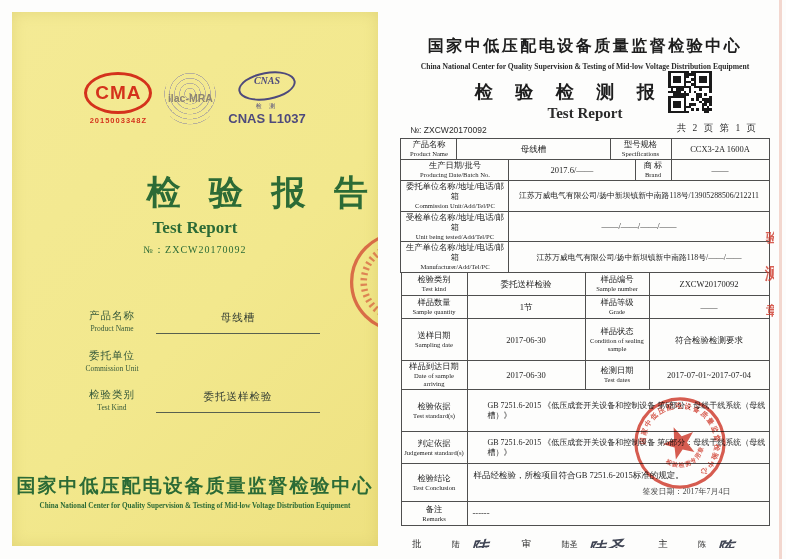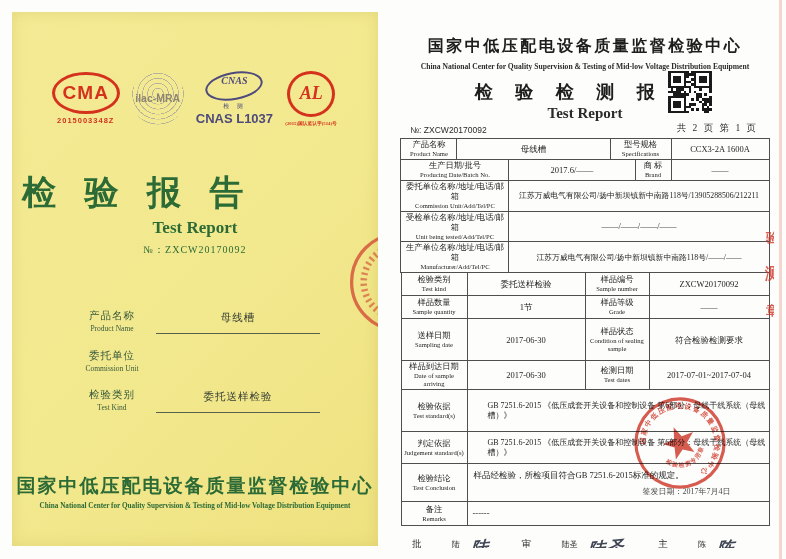--- a/index.html
+++ b/index.html
@@ -25,22 +25,22 @@
   .cnas-ellipse{position:absolute;left:1px;top:2px;width:54px;height:24px;border:2px solid #4e4a7c;
                 border-radius:50%;transform:rotate(-10deg);}
   .cnas-text{position:absolute;left:0;top:5px;width:60px;text-align:center;color:#4e4a7c;
              font-weight:bold;font-style:italic;font-size:10px;font-family:"Liberation Serif",serif;}
   .cnas-sub1{color:#4e4a7c;font-size:6px;letter-spacing:3px;margin-top:2px;}
   .cnas-sub2{color:#4e4a7c;font-weight:bold;font-size:13px;font-family:"Liberation Sans",sans-serif;}
   .al-circle{width:42px;height:40px;border:3px solid #d4321c;border-radius:50%;margin:0 auto;
              display:flex;align-items:center;justify-content:center;
              color:#d4321c;font-weight:bold;font-size:18px;font-style:italic;}
   .al-sub{color:#d4321c;font-size:5px;margin-top:3px;font-weight:bold;transform:scale(.95);}
-  .cover-title{margin-top:44px;text-align:left;color:#2c6b36;font-weight:bold;
-               font-size:34px;letter-spacing:10px;text-indent:10px;}
+  .cover-title{margin-top:44px;text-align:right;color:#2c6b36;font-weight:bold;
+               font-size:34px;letter-spacing:10px;text-indent:10px;margin-left:32px;}
   .cover-title-en{text-align:center;color:#2c6b36;font-weight:bold;font-size:17px;margin-top:2px;}
   .cover-no{text-align:center;color:#2c6b36;font-size:10px;margin-top:5px;letter-spacing:1px;}
   .cover-fields{margin-top:52px;margin-left:60px;}
   .field{display:flex;align-items:flex-start;margin-bottom:15px;}
   .field-label{width:80px;text-align:center;color:#35583a;}
   .field-label .cn{font-size:10.5px;letter-spacing:1px;}
   .field-label .en{font-size:7.5px;margin-top:1px;}
   .field-value{width:164px;margin-left:4px;border-bottom:1px solid #57604f;text-align:center;
                font-size:10.5px;color:#333d33;padding:2px 0 8px 0;letter-spacing:1px;}
   .cover-footer{position:absolute;left:0;bottom:36px;width:100%;text-align:center;color:#2c6b36;}
@@ -103,26 +103,20 @@
           </div>
       </div>
       <div class="logo">
         <div class="cnas-mark">
           <span class="cnas-ellipse"></span>
           <span class="cnas-text">CNAS</span>
         </div>
         <div class="cnas-sub1">检 测</div>
         <div class="cnas-sub2">CNAS L1037</div>
       </div>
-      <div class="logo">
-        <div class="al-circle">
-            <span>AL</span>
-          </div>
-        <div class="al-sub">(2015)国认监认字(514)号</div>
-      </div>
     </div>
 
     <div class="cover-title">检 验 报 告</div>
     <div class="cover-title-en">Test Report</div>
     <div class="cover-no"><span>№：</span><span>ZXCW20170092</span></div>
 
     <div class="cover-fields">
       <div class="field">
         <div class="field-label">
           <div class="cn">产品名称</div>

